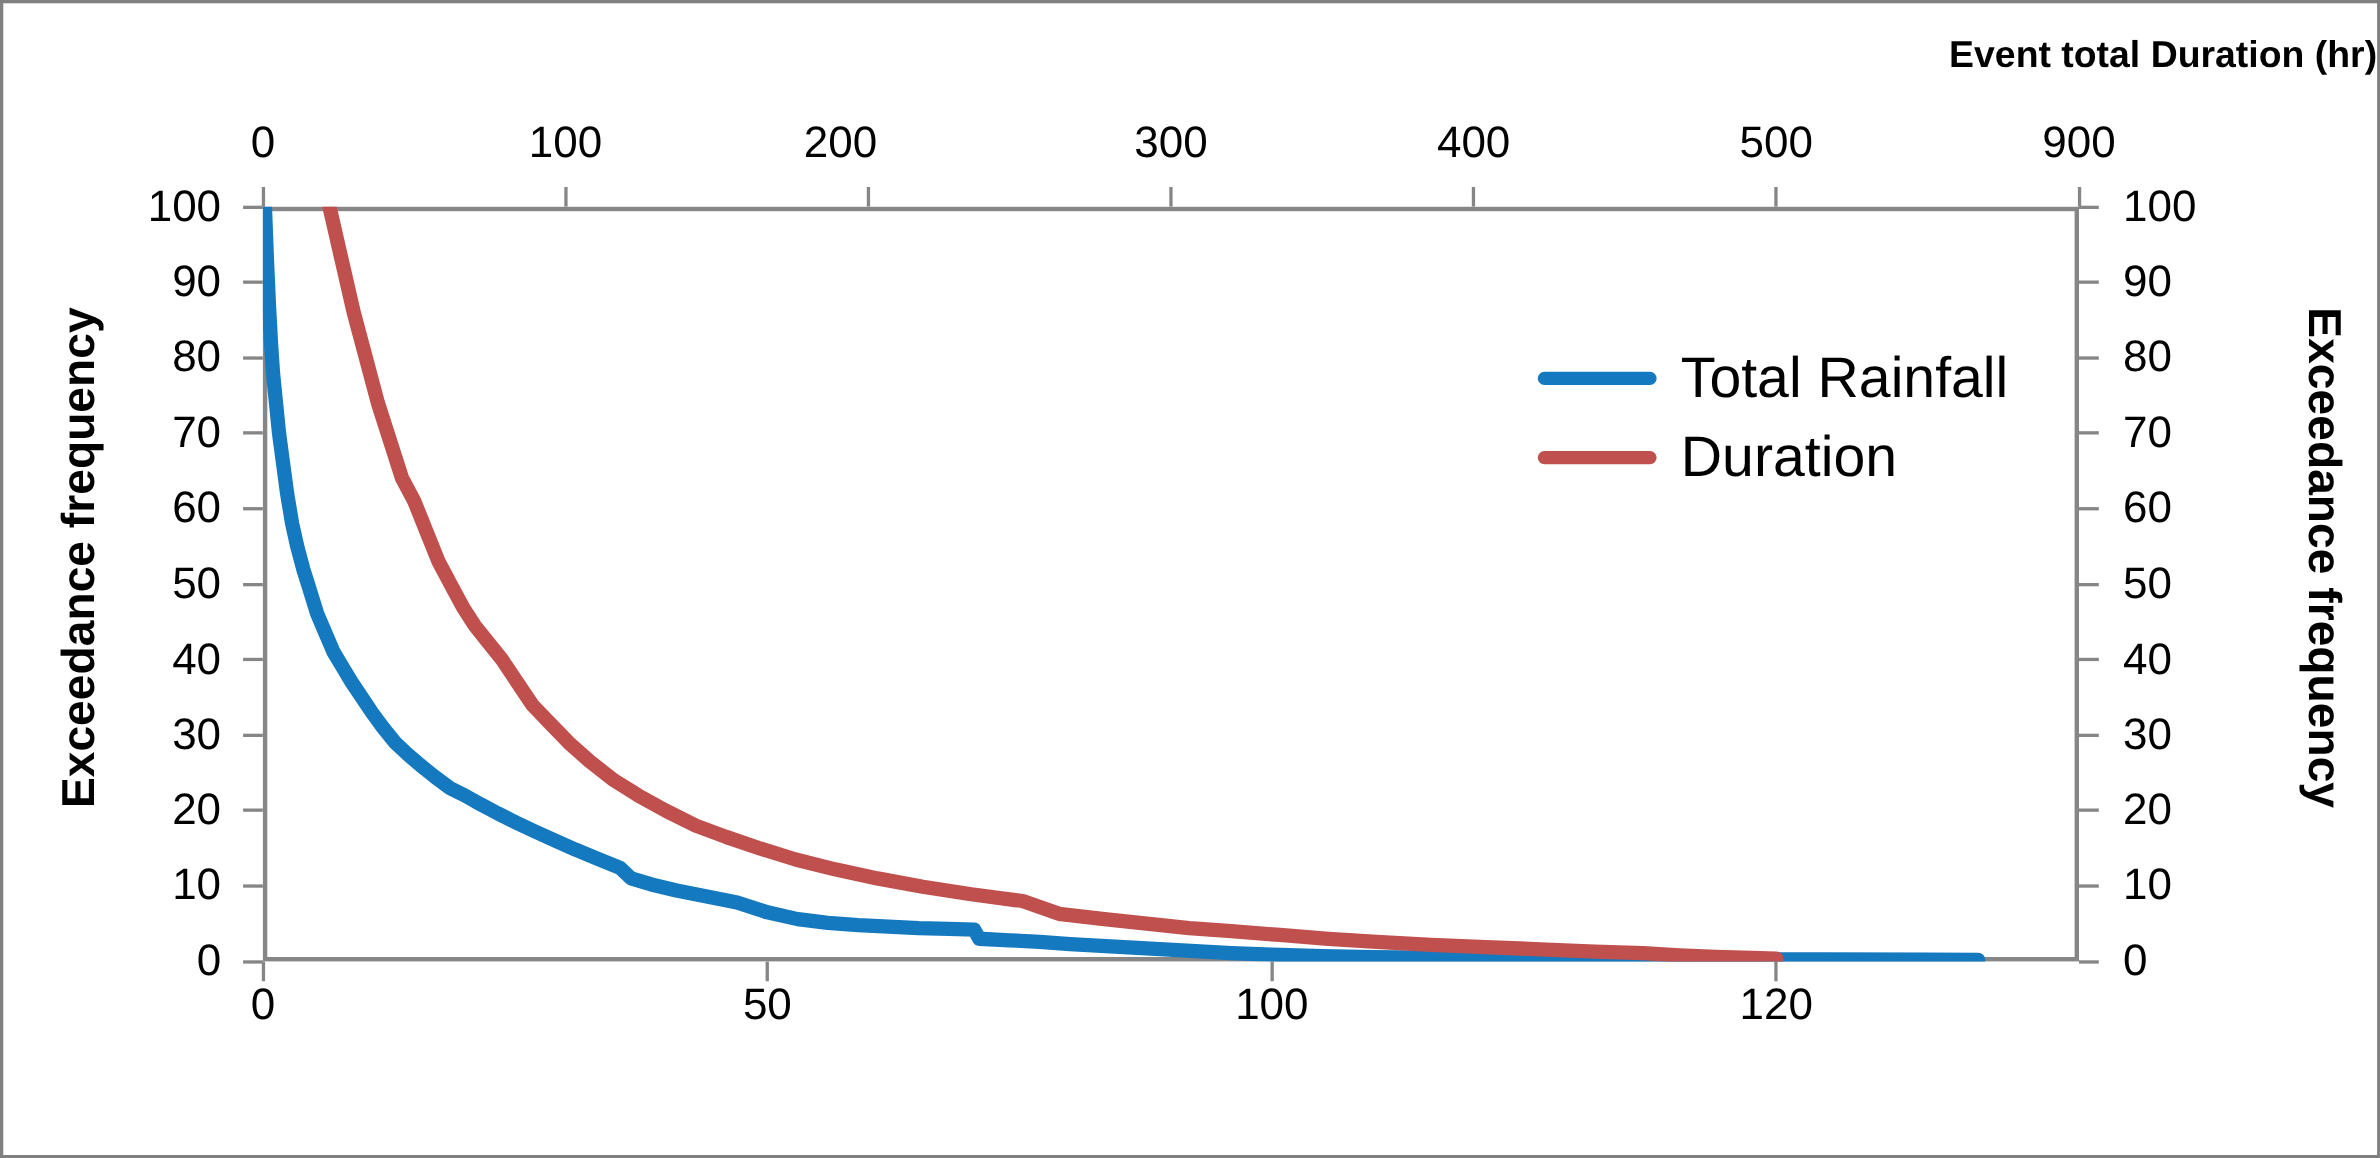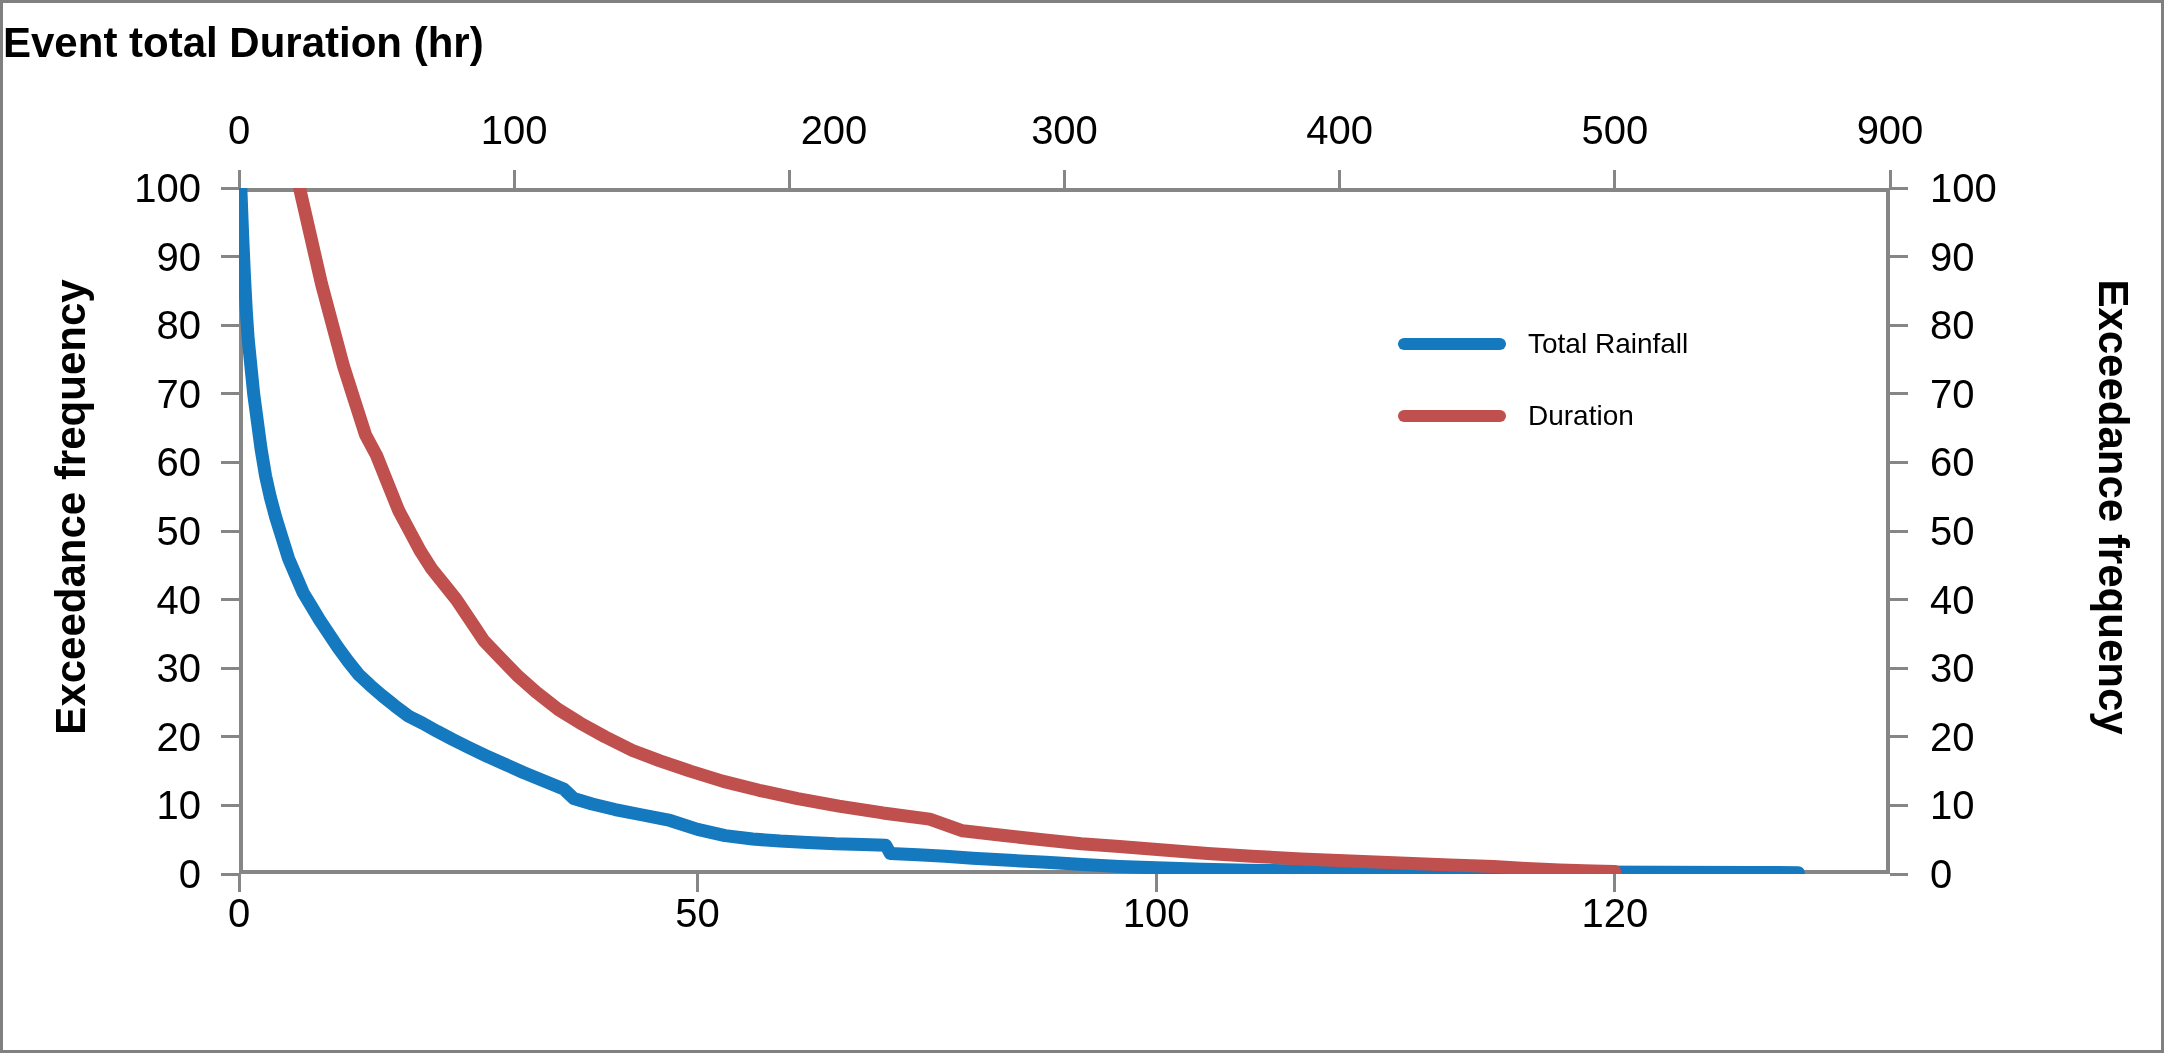--- a/index.html
+++ b/index.html
@@ -14,23 +14,23 @@
   }
   .abs{position:absolute;}
   
   .axis-title{
     font-weight:bold;
     color:#000000;
     white-space:nowrap;
     letter-spacing:0px;
   }
   #top-title{
-    left:0;right:0;top:16px;
-    text-align:left;
-    font-size:42px;
+    left:0;right:0;top:28px;
+    text-align:right;
+    font-size:34px;
   }
   #bottom-title{
     left:0;right:0;top:960px;
     text-align:center;
     font-size:42px;
   }
   #left-title{
     left:-242px;top:480px;
     width:620px;
     transform:rotate(-90deg);
@@ -65,41 +65,41 @@
     background:#ffffff;
   }
   #plot-svg{left:236px;top:185px;width:1651px;height:686px;}
   
   .tick-v{background:#868686;width:3px;}
   .tick-h{background:#868686;height:3px;}
   
   #legend{left:1395px;top:305px;}
   .legend-row{display:flex;align-items:center;height:72px;}
   .legend-swatch{width:108px;height:12px;border-radius:6px;margin-right:22px;}
-  .legend-text{font-size:28px;color:#000000;white-space:nowrap;}
+  .legend-text{font-size:52px;color:#000000;white-space:nowrap;}
 </style>
 </head>
 <body>
 
 <div id="root">
 
   <div class="abs axis-title" id="top-title">Event total Duration (hr)</div>
 
 
   <div class="abs axis-title" id="left-title">Exceedance frequency</div>
 
   <div class="abs axis-title" id="right-title">Exceedance frequency</div>
 
   <div class="abs" id="tick-layer" style="left:0;top:0;width:2164px;height:1053px;">
       <div class="abs tick-v" style="left:234.5px;top:167px;height:18px;"></div>
       <div class="abs tick-label xtop-label" style="left:236px;">0</div>
       <div class="abs tick-v" style="left:509.66666666666663px;top:167px;height:18px;"></div>
       <div class="abs tick-label xtop-label" style="left:511.16666666666663px;">100</div>
       <div class="abs tick-v" style="left:784.8333333333333px;top:167px;height:18px;"></div>
-      <div class="abs tick-label xtop-label" style="left:831px;">200</div>
+      <div class="abs tick-label xtop-label" style="left:761px;">200</div>
       <div class="abs tick-v" style="left:1060px;top:167px;height:18px;"></div>
       <div class="abs tick-label xtop-label" style="left:1061.5px;">300</div>
       <div class="abs tick-v" style="left:1335.1666666666665px;top:167px;height:18px;"></div>
       <div class="abs tick-label xtop-label" style="left:1336.6666666666665px;">400</div>
       <div class="abs tick-v" style="left:1610.3333333333335px;top:167px;height:18px;"></div>
       <div class="abs tick-label xtop-label" style="left:1611.8333333333335px;">500</div>
       <div class="abs tick-v" style="left:1885.5px;top:167px;height:18px;"></div>
       <div class="abs tick-label xtop-label" style="left:1887px;">900</div>
       <div class="abs tick-v" style="left:234.5px;top:871px;height:18px;"></div>
       <div class="abs tick-label xbot-label" style="left:236px;">0</div>

